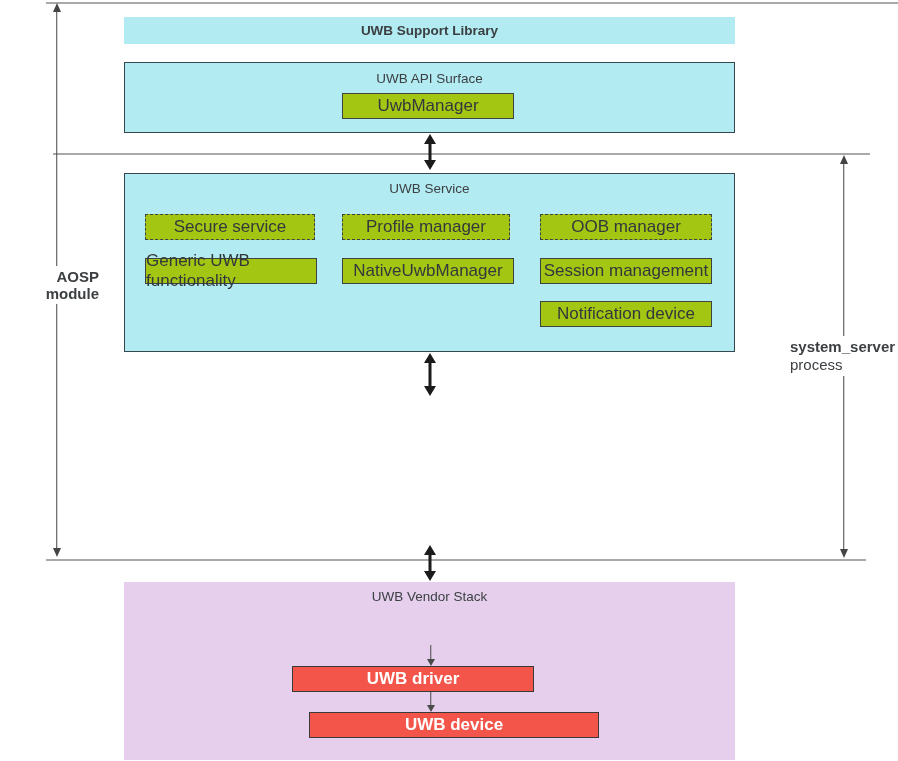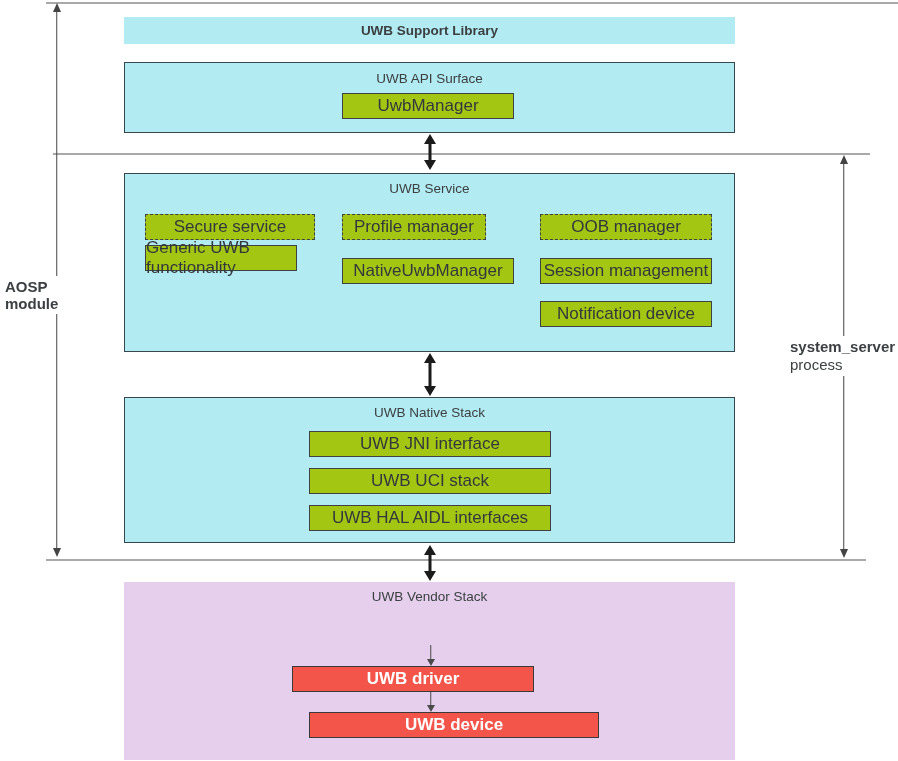--- a/index.html
+++ b/index.html
@@ -56,21 +56,21 @@
 
   <div class="hline" style="top:2px;left:46px;width:852px"></div>
   <div class="hline" style="top:153px;left:53px;width:817px"></div>
   <div class="hline" style="top:559px;left:46px;width:820px"></div>
 
   <div class="measure" style="left:51px;top:3px;height:554px">
     <span class="head up"></span>
     <span class="shaft"></span>
     <span class="head down"></span>
   </div>
-  <div class="side-label" style="left:4px;top:276px;width:96px;text-align:left">
+  <div class="side-label" style="left:4px;top:266px;width:96px;text-align:right">
     <span class="bold">AOSP module</span>
   </div>
 
   <div class="measure" style="left:838px;top:155px;height:403px">
     <span class="head up"></span>
     <span class="shaft"></span>
     <span class="head down"></span>
   </div>
   <div class="side-label" style="left:789px;top:336px;width:96px;line-height:1.2">
     <span class="bold">system_server</span><br>
@@ -88,40 +88,34 @@
 
   <div class="big-arrow" style="left:423px;top:134px;height:36px">
     <span class="head up"></span>
     <span class="shaft"></span>
     <span class="head down"></span>
   </div>
 
   <div class="panel bordered" style="top:173px;height:179px">
     <div class="panel-title" style="top:7px">UWB Service</div>
     <div class="chip dashed" style="left:20px;top:40px;width:170px">Secure service</div>
-    <div class="chip dashed" style="left:217px;top:40px;width:144px">Profile manager</div>
+    <div class="chip dashed" style="left:217px;top:40px;width:168px">Profile manager</div>
     <div class="chip dashed" style="left:415px;top:40px;width:172px">OOB manager</div>
-    <div class="chip" style="left:20px;top:71px;width:152px">Generic UWB functionality</div>
+    <div class="chip" style="left:20px;top:84px;width:172px">Generic UWB functionality</div>
     <div class="chip" style="left:217px;top:84px;width:172px">NativeUwbManager</div>
     <div class="chip" style="left:415px;top:84px;width:172px">Session management</div>
     <div class="chip" style="left:415px;top:127px;width:172px">Notification device</div>
   </div>
 
   <div class="big-arrow" style="left:423px;top:353px;height:43px">
     <span class="head up"></span>
     <span class="shaft"></span>
     <span class="head down"></span>
   </div>
 
-  <div class="panel bordered" style="top:397px;height:146px">
-    <div class="panel-title" style="top:7px">UWB Native Stack</div>
-    <div class="chip" style="left:184px;top:33px;width:242px">UWB JNI interface</div>
-    <div class="chip" style="left:184px;top:70px;width:242px">UWB UCI stack</div>
-    <div class="chip" style="left:184px;top:107px;width:242px">UWB HAL AIDL interfaces</div>
-  </div>
 
   <div class="big-arrow" style="left:423px;top:545px;height:36px">
     <span class="head up"></span>
     <span class="shaft"></span>
     <span class="head down"></span>
   </div>
 
   <div class="panel purple" style="top:582px;height:178px">
     <div class="panel-title" style="top:7px">UWB Vendor Stack</div>
     <div class="small-arrow" style="left:302px;top:63px;height:21px">

